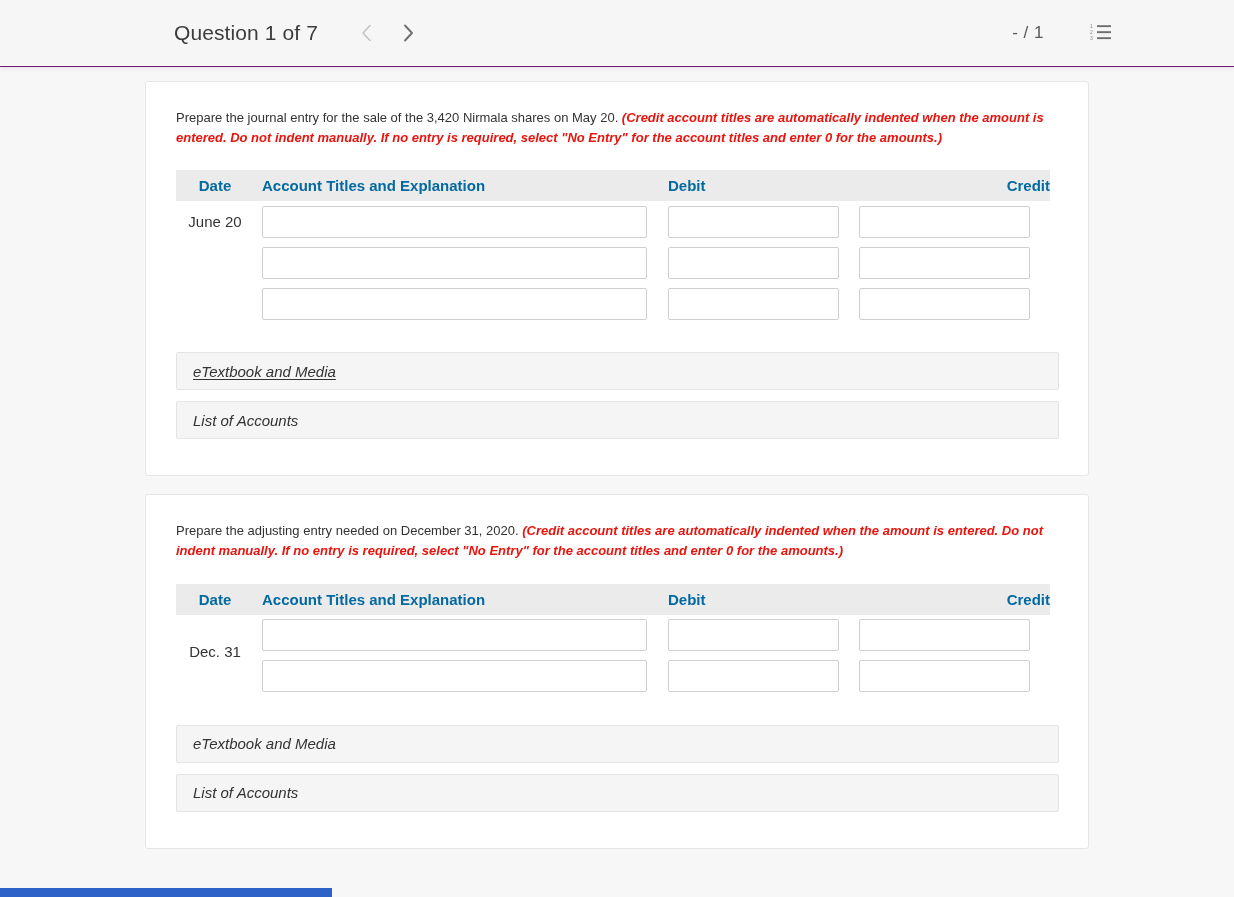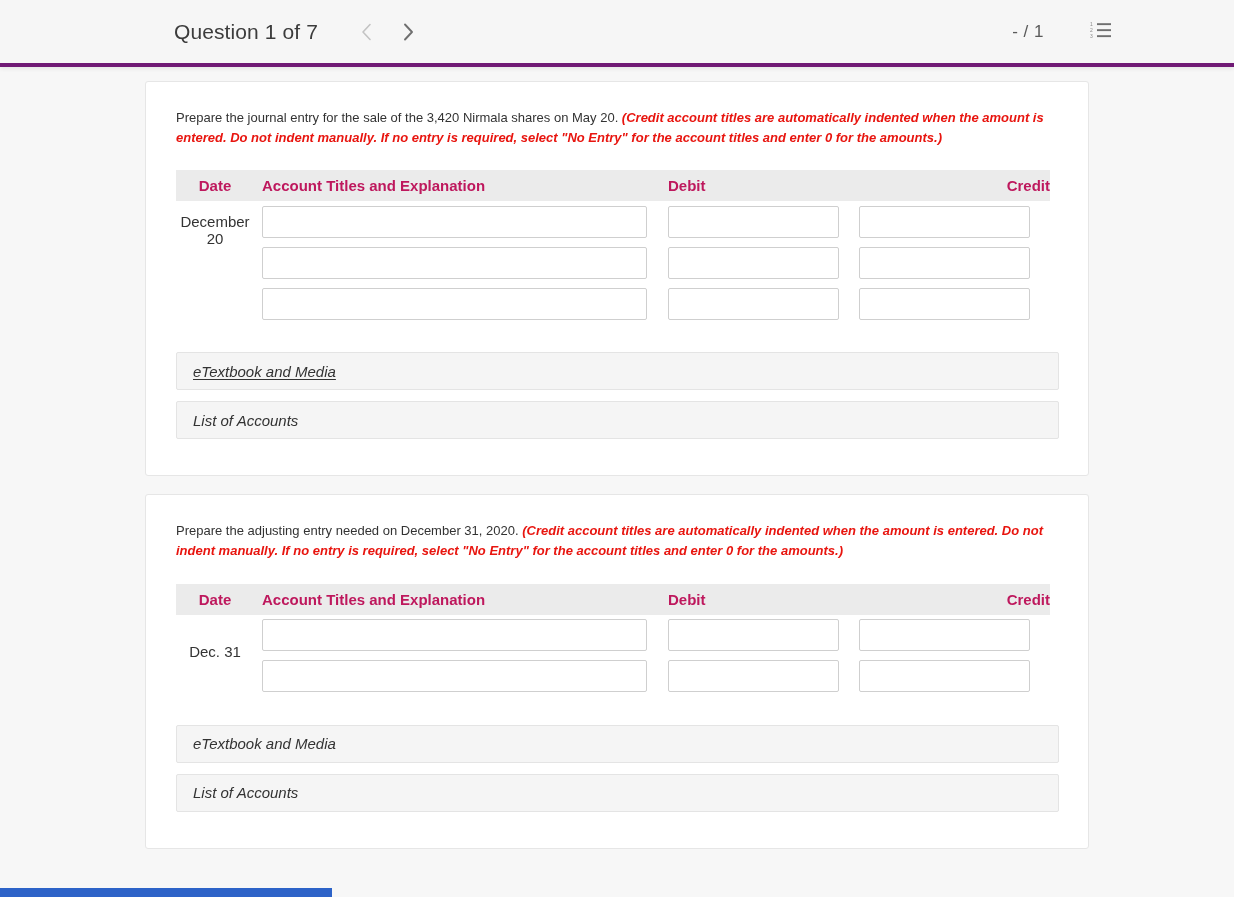--- a/index.html
+++ b/index.html
@@ -15,21 +15,21 @@
     font-family: "Liberation Sans", sans-serif;
     color: #2e2e2e;
     position: relative;
   }
 
   
   .header {
     position: relative;
     height: 67px;
     background: #f6f6f6;
-    border-bottom: 4px solid #701a75;
+    border-bottom: 1px solid #701a75;
     box-shadow: 0 2px 4px rgba(0,0,0,0.07);
     display: flex;
     align-items: center;
     z-index: 5;
   }
 
   .header-left {
     display: flex;
     align-items: center;
     margin-left: 174px;
@@ -117,21 +117,21 @@
     width: 874px;
     border-collapse: collapse;
     margin-top: 22px;
     table-layout: fixed;
   }
 
   .journal thead th {
     background: #ebebeb;
     font-size: 15px;
     font-weight: 700;
-    color: #be185d;
+    color: #0369a1;
     padding: 7px 0 7px 0;
     height: 29px;
     vertical-align: middle;
   }
 
   .col-date    { width: 78px;  text-align: center; }
   .col-account { width: 414px; text-align: left; padding-left: 8px !important; }
   .col-debit   { width: 192px; text-align: left; }
   .col-credit  { width: 190px; text-align: right; }
 
@@ -267,21 +267,21 @@
       <thead>
         <tr>
           <th class="col-date">Date</th>
           <th class="col-account">Account Titles and Explanation</th>
           <th class="col-debit">Debit</th>
           <th class="col-credit">Credit</th>
         </tr>
       </thead>
       <tbody>
         <tr>
-          <td class="date-cell" rowspan="3" style="vertical-align:top;padding-top:12px;">December 20</td>
+          <td class="date-cell" rowspan="3" style="vertical-align:top;padding-top:12px;">June 20</td>
           <td>
             <div class="cell-inner acct-inner">
               <input class="field acct" type="text" value="" style="">
             </div>
           </td>
           <td>
             <div class="cell-inner num-inner">
               <input class="field debit" type="text" value="" style="">
             </div>
           </td>

